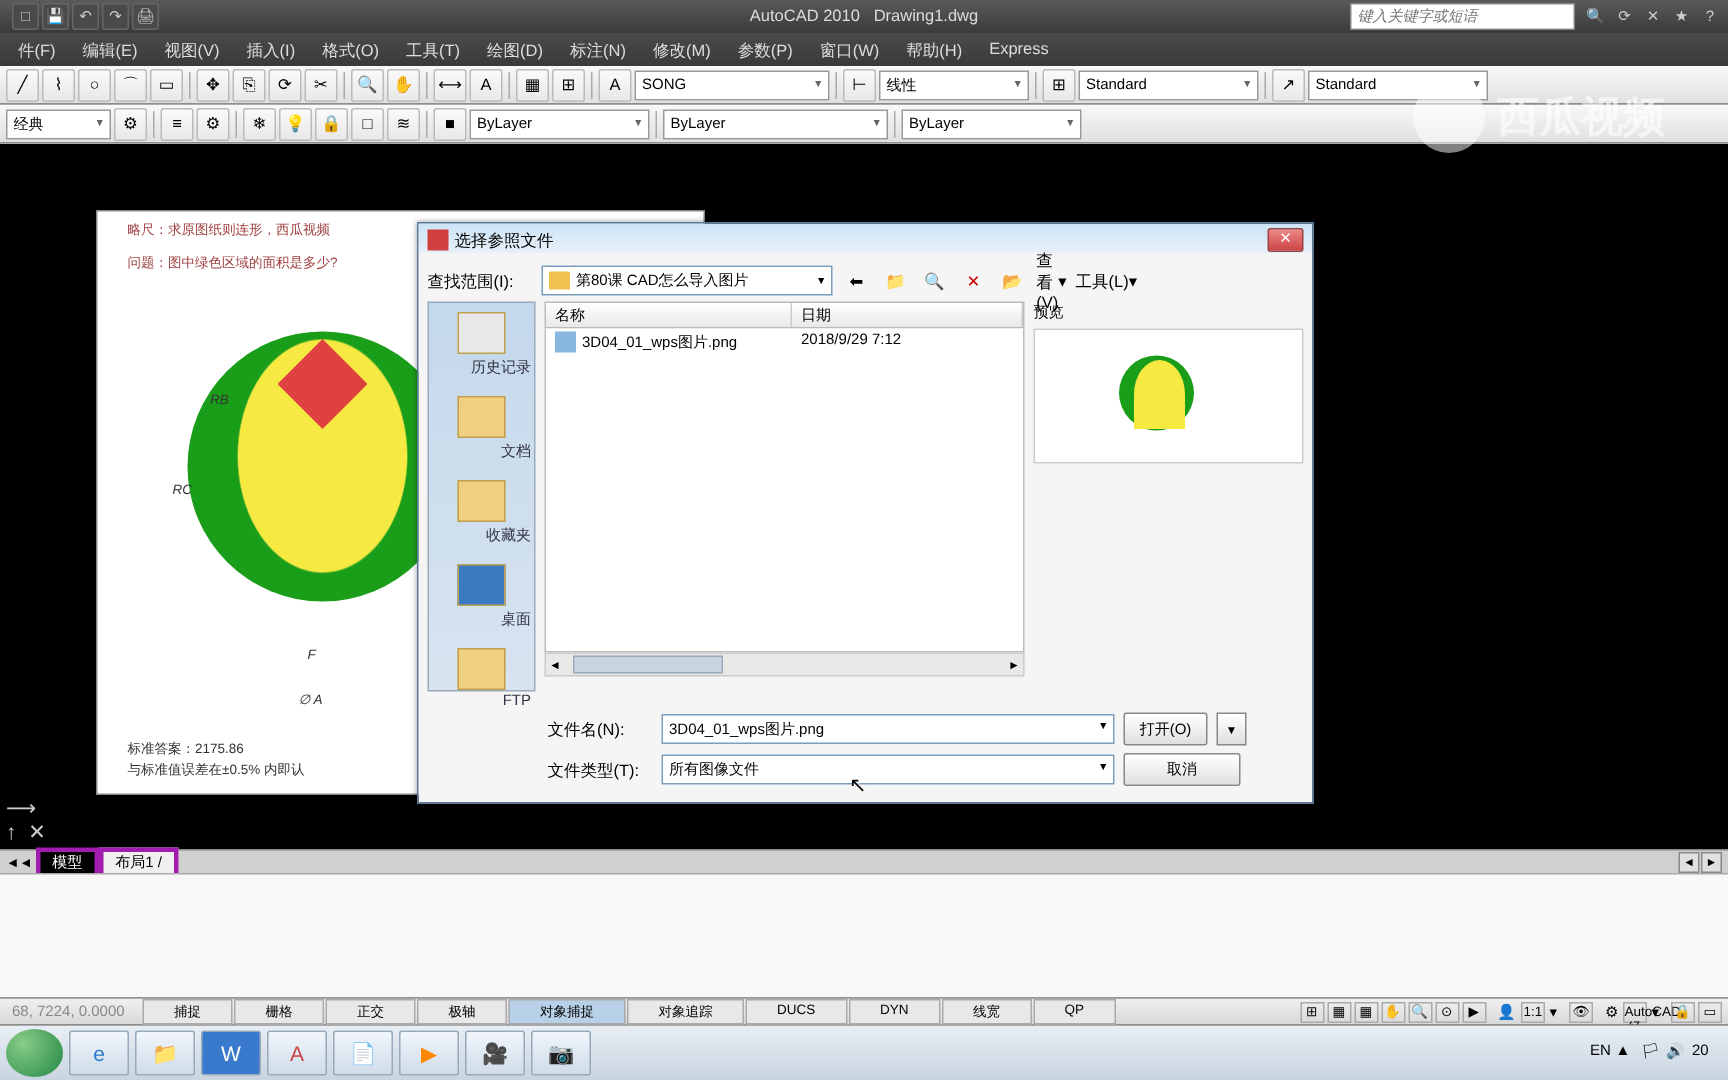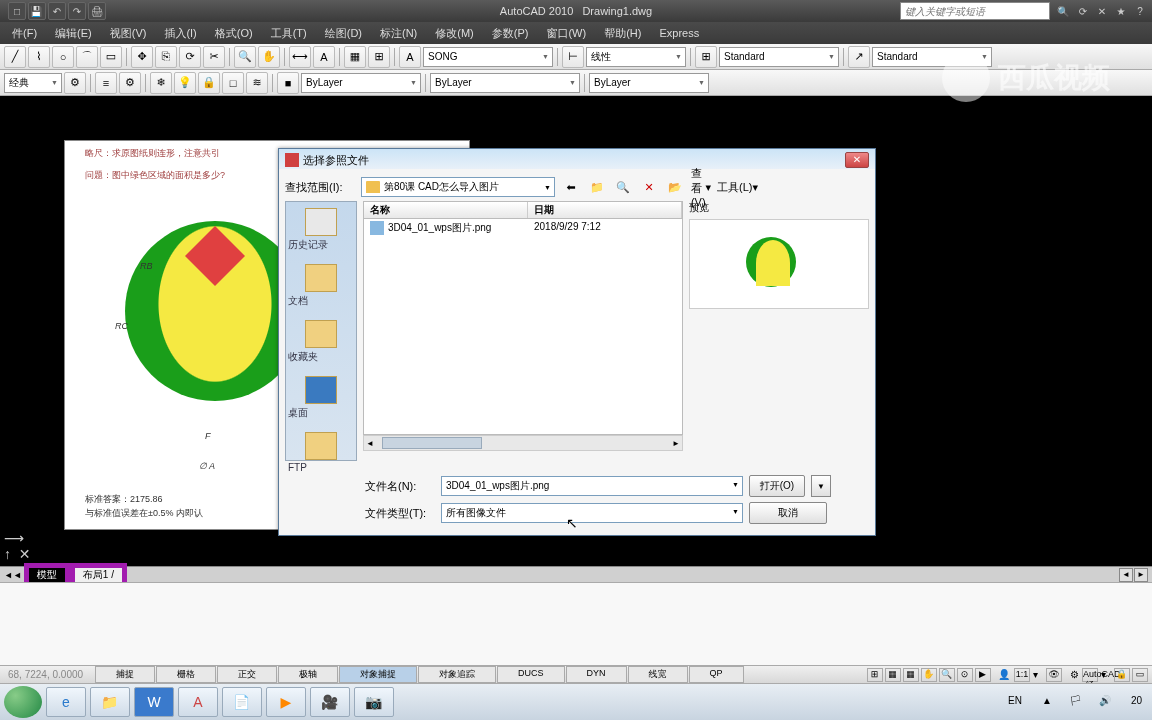--- a/index.html
+++ b/index.html
@@ -47,30 +47,30 @@
     .dialog-body { padding: 6px; height: calc(100% - 22px); position: relative; }
     .dialog-row { display: flex; align-items: center; gap: 6px; margin-bottom: 4px; }
     .dialog-label { font-size: 11px; min-width: 70px; }
     .folder-select { flex: 0 0 194px; height: 20px; background: #fff; border: 1px solid #7a9ebd; padding: 2px 16px 2px 4px; font-size: 10px; display: flex; align-items: center; position: relative; }
     .folder-select::after { content: '▼'; position: absolute; right: 3px; font-size: 7px; }
     .folder-icon { width: 14px; height: 12px; background: #f0c050; margin-right: 4px; display: inline-block; border-radius: 1px 1px 0 0; }
     .dlg-tool-btn { width: 20px; height: 20px; display: flex; align-items: center; justify-content: center; cursor: pointer; font-size: 11px; }
     
     .dialog-content { display: flex; height: 260px; gap: 6px; }
     .places-bar { width: 72px; background: linear-gradient(to bottom, #c4d8ec, #d8e4f0); border: 1px solid #9ab; }
-    .place-item { text-align: left; padding: 6px 2px; cursor: pointer; }
+    .place-item { text-align: right; padding: 6px 2px; cursor: pointer; }
     .place-icon { width: 32px; height: 28px; margin: 0 auto 2px; background: #f0d080; border: 1px solid #c0a050; }
     .place-icon.history { background: #e8e8e8; }
     .place-icon.desktop { background: #3a7ac0; }
     .place-label { font-size: 10px; color: #334; }
     
     .file-area { flex: 1; display: flex; gap: 6px; }
     .file-list { flex: 1; position: relative; }
     .list-header { display: flex; background: linear-gradient(to bottom, #fff, #e8e8e8); border: 1px solid #bbb; height: 18px; }
-    .list-header-col { padding: 1px 6px; font-size: 10px; border-right: 1px solid #ccc; font-weight: bold; }
+    .list-header-col { padding: 1px 6px; font-size: 10px; border-right: 1px solid #ccc; }
     .list-body { background: #fff; border: 1px solid #bbb; border-top: none; height: 216px; overflow: auto; }
     .file-row { display: flex; padding: 2px 6px; font-size: 10px; }
     .file-row-icon { width: 14px; height: 14px; background: #88b8e0; margin-right: 4px; }
     .file-scrollbar { height: 16px; background: #e8e8e8; border: 1px solid #ccc; display: flex; align-items: center; padding: 0 14px; position: relative; }
     .file-scrollbar::before { content: '◄'; position: absolute; left: 2px; font-size: 8px; }
     .file-scrollbar::after { content: '►'; position: absolute; right: 2px; font-size: 8px; }
     .scroll-thumb { width: 100px; height: 12px; background: #c8d4e0; border: 1px solid #9ab; margin-left: 4px; }
     
     .preview-pane { width: 180px; }
     .preview-label { font-size: 10px; margin-bottom: 4px; }
@@ -84,21 +84,21 @@
     .text-input { height: 20px; background: #fff; border: 1px solid #7a9ebd; padding: 2px 16px 2px 4px; font-size: 10px; position: relative; flex: 0 0 302px; }
     .text-input::after { content: '▼'; position: absolute; right: 3px; top: 4px; font-size: 7px; }
     .dlg-btn { width: 56px; height: 22px; background: linear-gradient(to bottom, #fff, #e0e0e0); border: 1px solid #888; border-radius: 2px; font-size: 10px; cursor: pointer; }
     .dlg-btn-small { width: 20px; height: 22px; background: linear-gradient(to bottom, #fff, #e0e0e0); border: 1px solid #888; font-size: 8px; }
     
     
     .ucs { position: absolute; left: 4px; bottom: 4px; color: #ccc; font-size: 14px; }
     
     
     .layout-tabs { position: absolute; bottom: 138px; left: 0; right: 0; height: 16px; background: #d0d0d0; display: flex; align-items: center; padding: 0 4px; border-top: 1px solid #888; }
-    .layout-tab { padding: 0 8px; font-size: 10px; background: #f0f0f0; border: 5px solid #a21caf; cursor: pointer; }
+    .layout-tab { padding: 0 8px; font-size: 10px; background: #f0f0f0; border: 3px solid #a21caf; cursor: pointer; }
     .layout-tab.active { background: #000; color: #fff; }
     .layout-scroll { margin-left: auto; display: flex; gap: 1px; }
     .layout-scroll span { width: 14px; height: 14px; background: #e0e0e0; border: 1px solid #888; text-align: center; font-size: 8px; line-height: 12px; }
     
     
     .command-area { position: absolute; bottom: 55px; left: 0; right: 0; height: 83px; background: #f8f8f8; border-top: 1px solid #aaa; }
     
     
     .status-bar { position: absolute; bottom: 37px; left: 0; right: 0; height: 18px; background: linear-gradient(to bottom, #f0f0f0, #d8d8d8); display: flex; align-items: center; font-size: 10px; border-top: 1px solid #aaa; }
     .status-coords { padding: 0 8px; color: #888; }
@@ -106,21 +106,21 @@
     .status-toggle { padding: 1px 20px; border: 1px solid #aaa; background: #e8e8e8; font-size: 9px; cursor: pointer; }
     .status-toggle.active { background: #b8d0e8; }
     .status-right { margin-left: auto; display: flex; gap: 2px; padding-right: 4px; }
     .status-right span { width: 16px; height: 14px; border: 1px solid #aaa; text-align: center; font-size: 9px; }
     .workspace-sel { padding: 0 6px; display: flex; align-items: center; gap: 3px; }
     
     
     .taskbar { position: absolute; bottom: 0; left: 0; right: 0; height: 37px; background: linear-gradient(to bottom, #e8eef4, #c8d4e0); display: flex; align-items: center; padding: 0 4px; gap: 4px; border-top: 1px solid #aaa; }
     .task-btn { width: 40px; height: 30px; background: linear-gradient(to bottom, #f0f6fc, #d0dce8); border: 1px solid #9ab; border-radius: 2px; display: flex; align-items: center; justify-content: center; font-size: 14px; cursor: pointer; }
     .start-orb { width: 38px; height: 32px; border-radius: 50%; background: radial-gradient(circle at 30% 30%, #8c8, #284); }
-    .tray { margin-left: auto; display: flex; align-items: center; gap: 16px; font-size: 10px; padding-right: 6px; text-align: right; }
+    .tray { margin-left: auto; display: flex; align-items: center; gap: 3px; font-size: 10px; padding-right: 6px; }
     .tray span { width: 14px; height: 14px; }
     
     
     .watermark { position: absolute; right: 10px; top: 48px; width: 200px; height: 60px; color: rgba(255,255,255,0.6); font-size: 28px; font-weight: bold; display: flex; align-items: center; pointer-events: none; }
     .watermark-circle { width: 48px; height: 48px; border-radius: 50%; background: rgba(255,255,255,0.5); margin-right: 8px; }
     
     
     .cursor { position: absolute; left: 566px; top: 515px; width: 14px; height: 18px; z-index: 1000; pointer-events: none; }
     .cursor::before { content: '↖'; color: #000; font-size: 14px; text-shadow: 1px 1px 0 #fff; }
   </style>
@@ -194,21 +194,21 @@
   <div class="tb-dropdown" style="width:100px">线性</div>
   <div class="tb-sep"></div>
   <div class="tb-btn">⊞</div>
   <div class="tb-dropdown" style="width:120px">Standard</div>
   <div class="tb-sep"></div>
   <div class="tb-btn">↗</div>
   <div class="tb-dropdown" style="width:120px">Standard</div>
 </div>
 
 <div class="toolbar-row">
-  <div class="tb-dropdown" style="width:58px">经典</div>
+  <div class="tb-dropdown" style="width:70px">经典</div>
   <div class="tb-btn">⚙</div>
   <div class="tb-sep"></div>
   <div class="tb-btn">≡</div>
   <div class="tb-btn">⚙</div>
   <div class="tb-sep"></div>
   <div class="tb-btn">❄</div>
   <div class="tb-btn">💡</div>
   <div class="tb-btn">🔒</div>
   <div class="tb-btn">□</div>
   <div class="tb-btn">≋</div>
@@ -217,21 +217,21 @@
   <div class="tb-dropdown" style="width:120px">ByLayer</div>
   <div class="tb-sep"></div>
   <div class="tb-dropdown" style="width:150px">ByLayer</div>
   <div class="tb-sep"></div>
   <div class="tb-dropdown" style="width:120px">ByLayer</div>
 </div>
 
 <div class="canvas">
   <div class="drawing-preview">
     <div class="drawing-inner">
-      <div class="drawing-text" style="top:6px;left:20px">略尺：求原图纸则连形，注意共引</div>
+      <div class="drawing-text" style="top:6px;left:20px">略尺：求原图纸则连形，西瓜视频</div>
       <div class="drawing-text" style="top:28px;left:20px">问题：图中绿色区域的面积是多少?</div>
       <div class="circle-green"></div>
       <div class="flower-yellow"></div>
       <div class="flower-red"></div>
       <div class="dim-label" style="top:120px;left:75px">RB</div>
       <div class="dim-label" style="top:180px;left:50px">RC</div>
       <div class="dim-label" style="top:290px;left:140px">F</div>
       <div class="dim-label" style="top:320px;left:134px">∅ A</div>
       <div class="drawing-text" style="top:352px;left:20px;color:#333">标准答案：2175.86</div>
       <div class="drawing-text" style="top:366px;left:20px;color:#333">与标准值误差在±0.5% 内即认</div>

